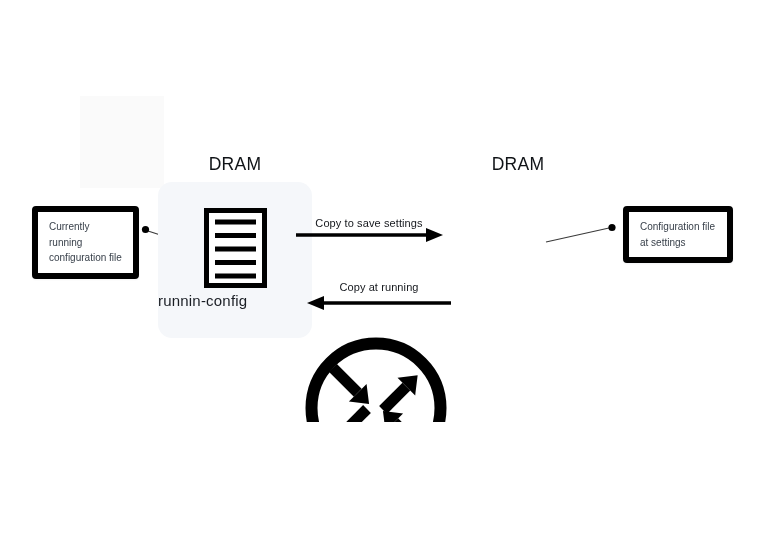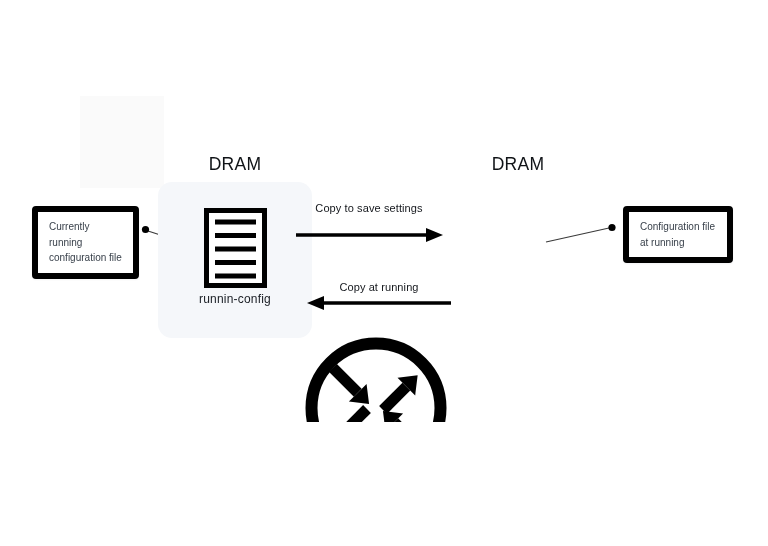--- a/index.html
+++ b/index.html
@@ -11,22 +11,22 @@
   .bg-accent{background:#fafafa;}
   .mem-title{
     font-size:17.5px;font-weight:500;letter-spacing:.3px;color:#101317;
     text-align:center;
   }
   .mem-card{
     background:#f5f7fa;border-radius:14px;
   }
   .doc-icon{display:block;}
   .file-label{
-    position:absolute;left:0;right:0;top:110px;text-align:center;
-    font-size:12px;color:#1a1e24;letter-spacing:.2px;
+    position:absolute;left:0;right:0;top:110px;
+    font-size:15px;color:#1a1e24;letter-spacing:.2px;
   }
   .arrow-label{
     font-size:11px;font-weight:500;color:#14171c;text-align:center;letter-spacing:.1px;
     white-space:nowrap;
   }
   .note{
     background:#ffffff;border:6px solid #000000;border-radius:4px;
     box-shadow:0 1px 2px rgba(16,24,40,.05);
     padding:7px 11px;font-size:10px;line-height:1.55;color:#39414b;
     box-sizing:border-box;
@@ -58,40 +58,40 @@
         <line x1="11" y1="41" x2="52" y2="41"></line>
         <line x1="11" y1="54.5" x2="52" y2="54.5"></line>
         <line x1="11" y1="68" x2="52" y2="68"></line>
       </g>
     </svg>
     <div class="file-label">runnin-config</div>
   </div>
 
   <div class="abs mem-title" style="left:442px;top:154px;width:152px;">DRAM</div>
 
-  <div class="abs arrow-label" style="left:294px;top:202px;width:150px;">Copy to save settings</div>
+  <div class="abs arrow-label" style="left:294px;top:217px;width:150px;">Copy to save settings</div>
   <svg class="abs" style="left:294px;top:227px;" width="150" height="16">
     <line x1="2" y1="8" x2="134" y2="8" stroke="#000" stroke-width="3.6"></line>
     <polygon points="132,1 132,15 149,8" fill="#000"></polygon>
   </svg>
 
   <div class="abs arrow-label" style="left:305px;top:281px;width:148px;">Copy at running</div>
   <svg class="abs" style="left:305px;top:295px;" width="148" height="16">
     <polygon points="2,8 19,1 19,15" fill="#000"></polygon>
     <line x1="18" y1="8" x2="146" y2="8" stroke="#000" stroke-width="3.6"></line>
   </svg>
 
   <div class="abs note" style="left:32px;top:206px;width:107px;">
     <span>Currently running</span>
     <span>configuration file</span>
   </div>
 
   <div class="abs note" style="left:623px;top:206px;width:110px;">
     <span>Configuration file</span>
-    <span>at running</span>
+    <span>at settings</span>
   </div>
 
   <svg class="abs" style="left:305px;top:337px;" width="142" height="142" viewBox="0 0 142 142">
     <circle cx="71" cy="71" r="64.5" fill="none" stroke="#000" stroke-width="12"></circle>
     <g fill="#000">
 
       <g transform="translate(28,31) rotate(45)">
         <rect x="0" y="-5.5" width="35" height="11"></rect>
         <polygon points="35,-12.5 35,12.5 51,0"></polygon>
       </g>

